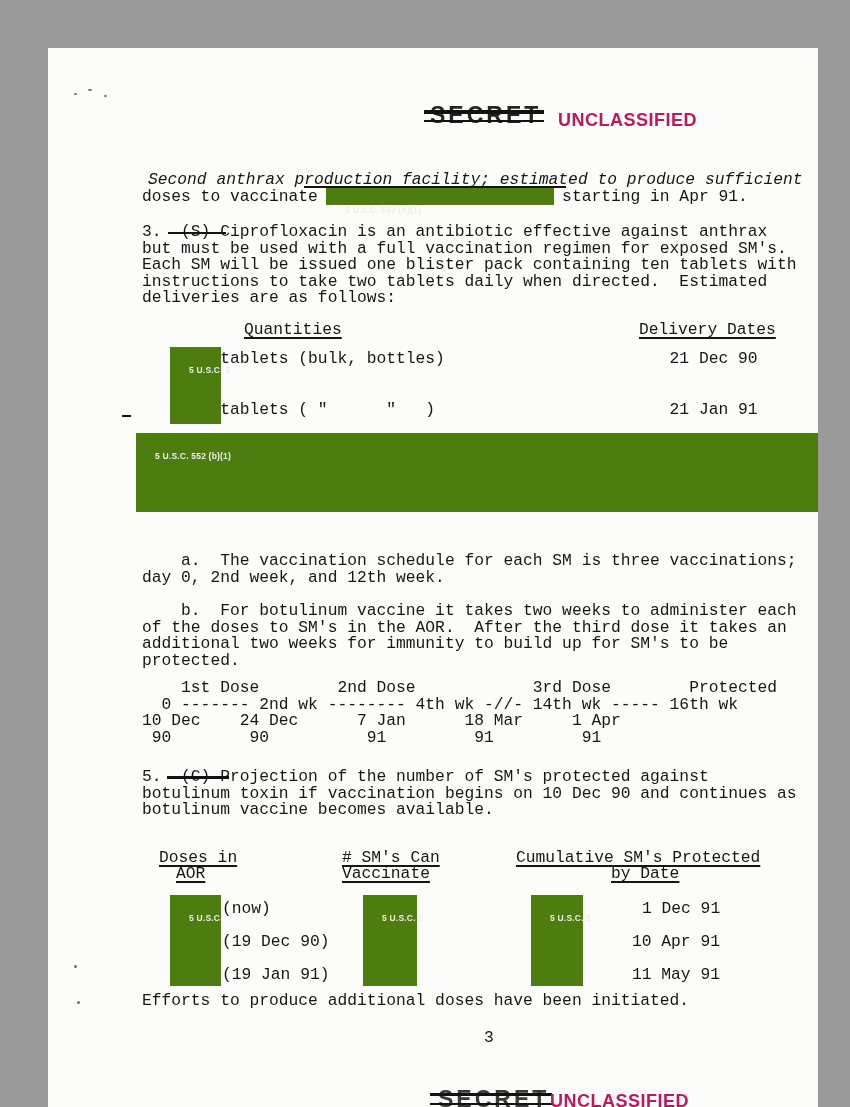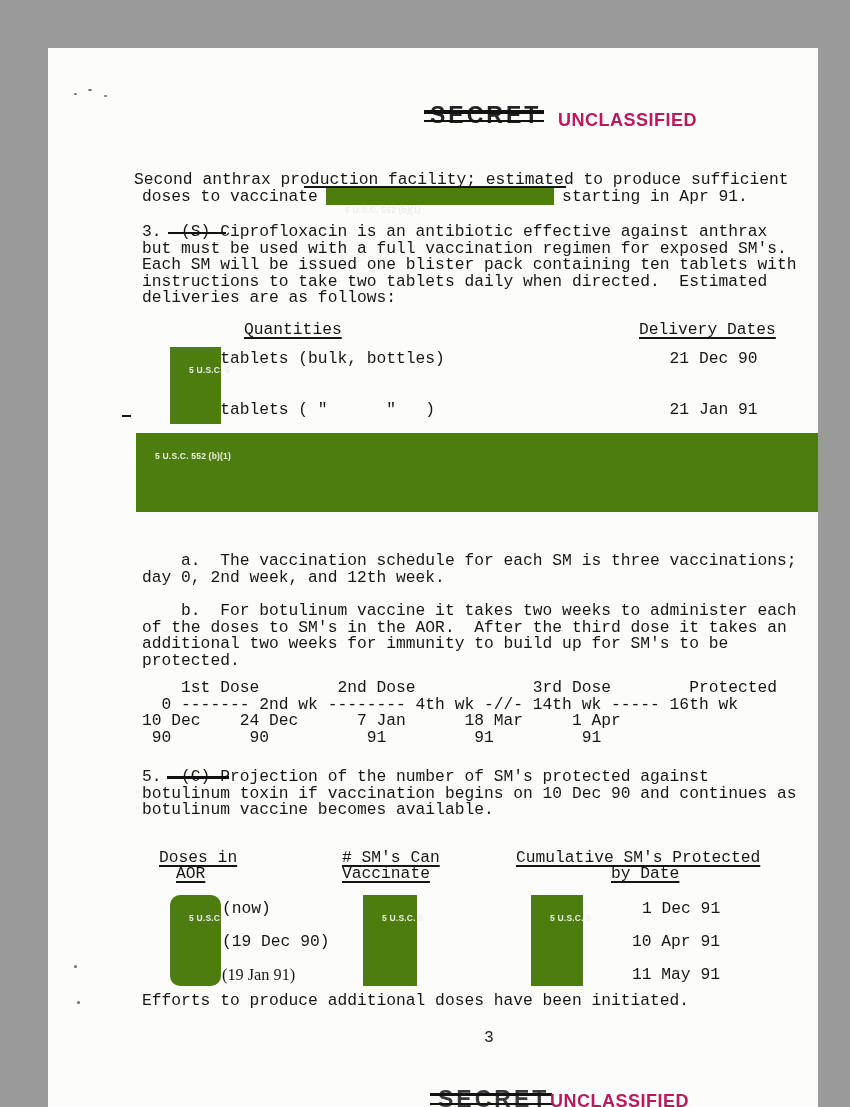--- a/index.html
+++ b/index.html
@@ -40,21 +40,21 @@
 
   <div class="pen-dot" style="left:10px; top:29px; width:3px; height:2px;"></div>
   <div class="pen-dot" style="left:24px; top:25px; width:4px; height:2px;"></div>
   <div class="pen-dot" style="left:40px; top:31px; width:3px; height:2px;"></div>
 
   <div class="stamp secret" style="left:366px; top:38px;">SECRET</div>
   <div class="strike-bar" style="left:360px; top:46px; width:120px; height:4px;"></div>
   <div class="strike-bar" style="left:360px; top:56px; width:120px; height:2px;"></div>
   <div class="stamp unclassified" style="left:494px; top:46px;">UNCLASSIFIED</div>
 
-  <div class="mono" style="left:70px; top:108px;">Second anthrax production facility; estimated to produce sufficient</div>
+  <div class="mono" style="left:84px; top:108px;font-style:italic;">Second anthrax production facility; estimated to produce sufficient</div>
   <div class="artifact" style="left:240px; top:122px; width:262px; height:1.5px;"></div>
   <div class="mono" style="left:78px; top:124.5px;">doses to vaccinate                         starting in Apr 91.</div>
   <div class="redaction" style="left:262px; top:124px; width:228px; height:17px;">
     <span class="redaction-label" style="top:1px;">5 U.S.C. 552 (b)(1)</span>
   </div>
 
   <div class="mono" style="left:78px; top:160px;">3.  (S) Ciprofloxacin is an antibiotic effective against anthrax
 but must be used with a full vaccination regimen for exposed SM's.
 Each SM will be issued one blister pack containing ten tablets with
 instructions to take two tablets daily when directed.  Estimated
@@ -98,24 +98,24 @@
   <div class="mono underline-text" style="left:112px; top:802px;">AOR</div>
   <div class="mono underline-text" style="left:278px; top:786px;"># SM's Can</div>
   <div class="mono underline-text" style="left:278px; top:802px;">Vaccinate</div>
   <div class="mono underline-text" style="left:452px; top:786px;">Cumulative SM's Protected</div>
   <div class="mono underline-text" style="left:547px; top:802px;">by Date</div>
 
   <div class="mono" style="left:158px; top:837px;">(now)</div>
   <div class="mono" style="left:578px; top:837px;">1 Dec 91</div>
   <div class="mono" style="left:158px; top:870px;">(19 Dec 90)</div>
   <div class="mono" style="left:568px; top:870px;">10 Apr 91</div>
-  <div class="mono" style="left:158px; top:903px;font-family:Liberation Serif, serif;">(19 Jan 91)</div>
+  <div class="mono" style="left:158px; top:903px;">(19 Jan 91)</div>
   <div class="mono" style="left:568px; top:903px;">11 May 91</div>
 
-  <div class="redaction" style="left:106px; top:831px; width:51px; height:91px;border-radius:10px;">
+  <div class="redaction" style="left:106px; top:831px; width:51px; height:91px;">
     <span class="redaction-label">5 U.S.C.</span>
   </div>
   <div class="redaction" style="left:299px; top:831px; width:54px; height:91px;">
     <span class="redaction-label">5 U.S.C. 5</span>
   </div>
   <div class="redaction" style="left:467px; top:831px; width:52px; height:91px;">
     <span class="redaction-label">5 U.S.C. 5</span>
   </div>
 
   <div class="pen-dot" style="left:10px; top:901px; width:3px; height:3px;"></div>

